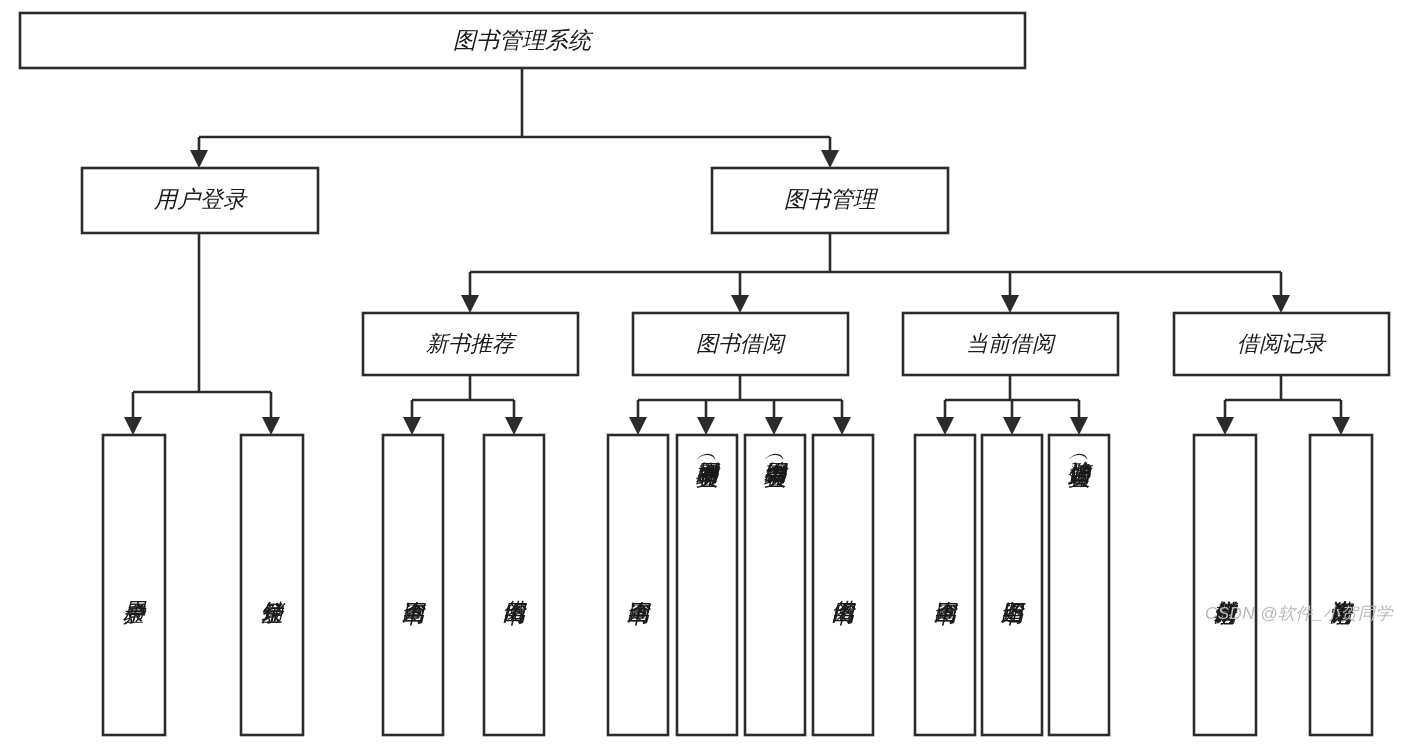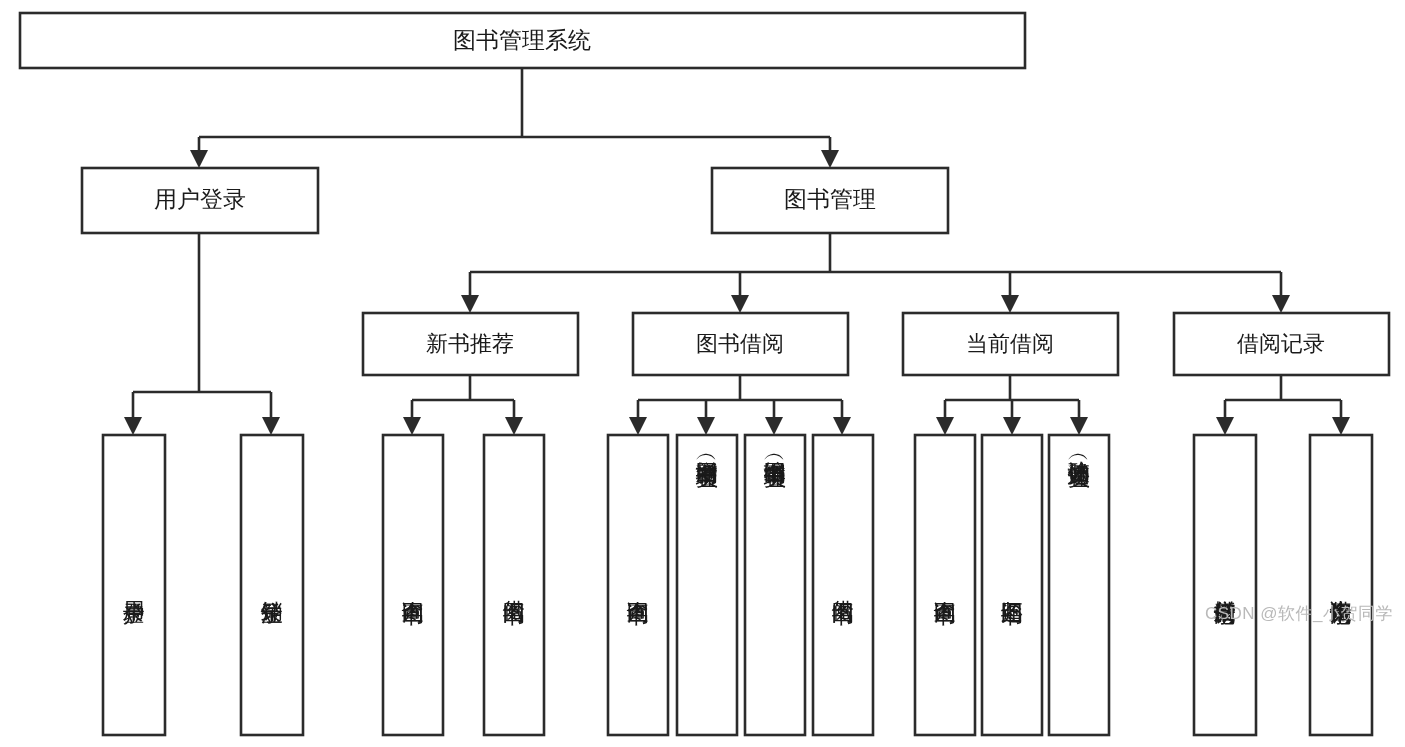--- a/index.html
+++ b/index.html
@@ -11,20 +11,21 @@
     width: 1405px;
     height: 747px;
     font-family: "Liberation Sans", "DejaVu Sans", sans-serif;
     overflow: hidden;
   }
   #diagram-root {
     position: relative;
     width: 1405px;
     height: 635px;
     background: #ffffff;
+    font-style: italic;
   }
   svg#flow-svg {
     position: absolute;
     left: 0;
     top: 0;
     width: 1405px;
     height: 747px;
   }
   .node-box {
     fill: #ffffff;

